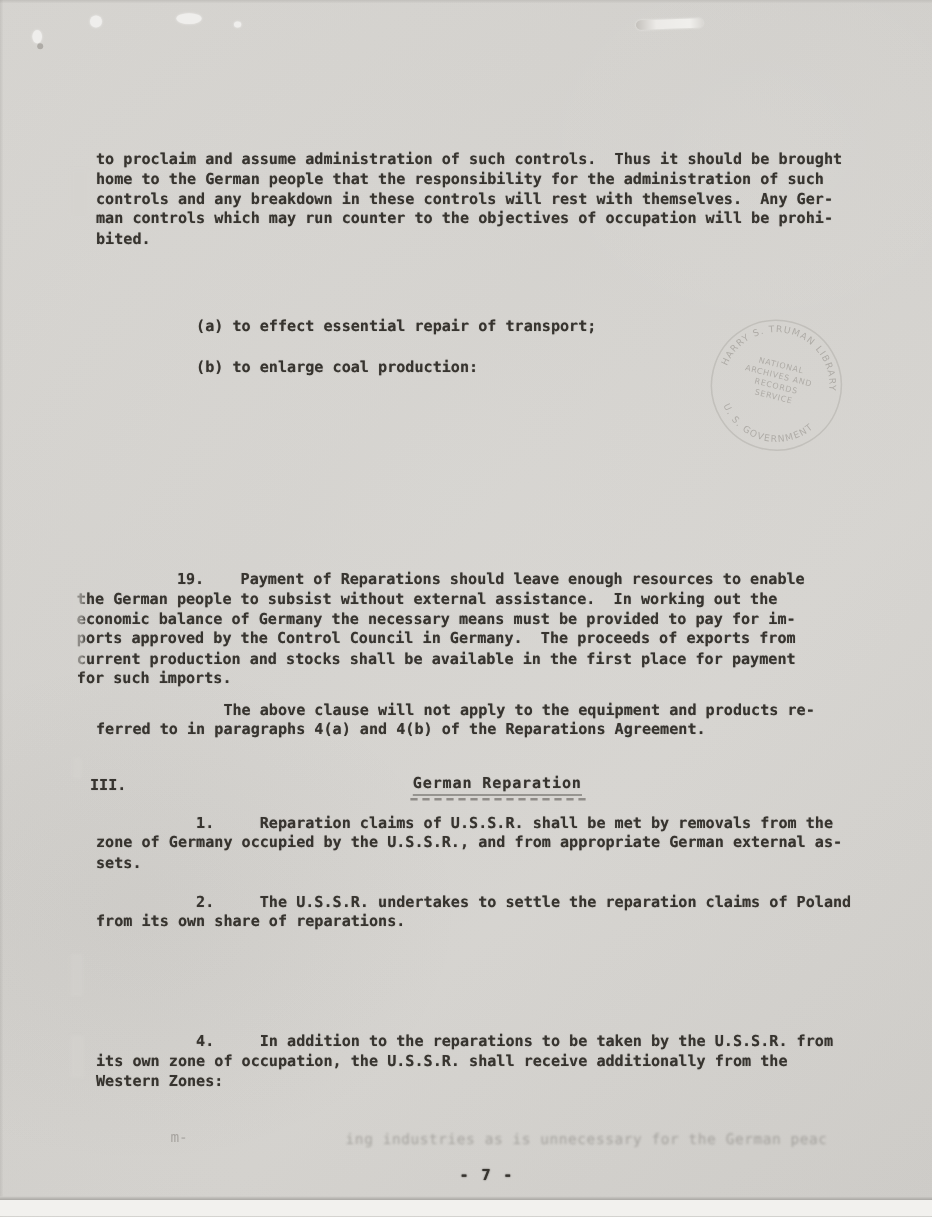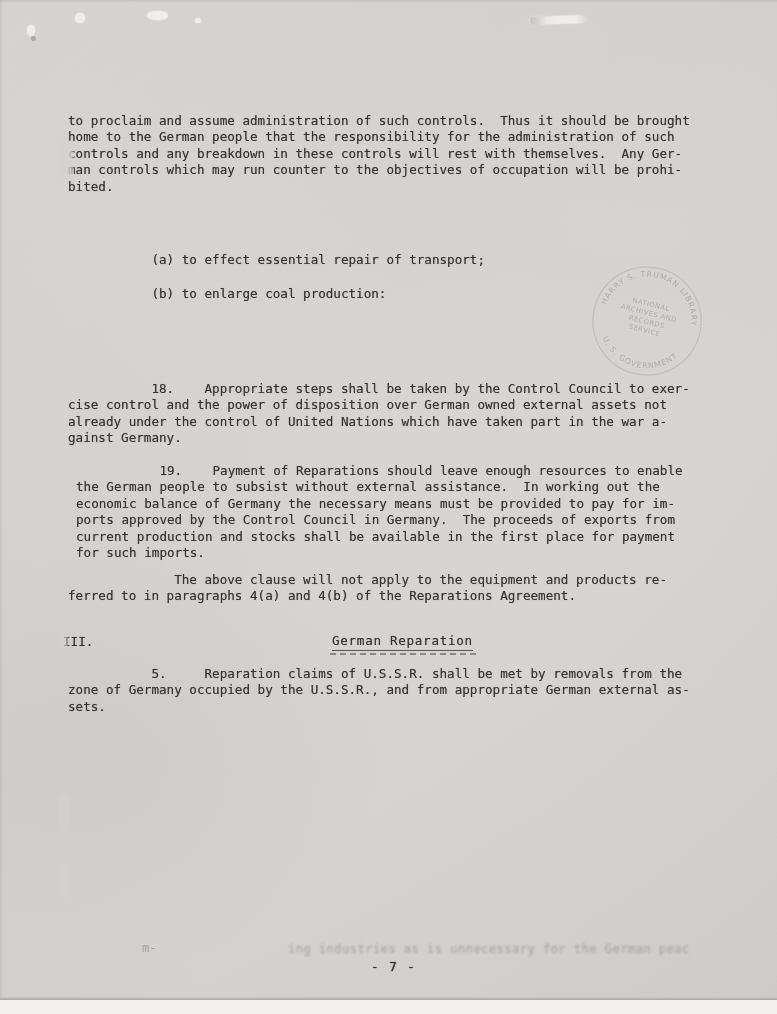--- a/index.html
+++ b/index.html
@@ -6,25 +6,26 @@
   .scan{
     position:relative;width:777px;height:1014px;overflow:hidden;
     font-family:"DejaVu Sans Mono",monospace;
     background:
       radial-gradient(130% 90% at 48% 40%, rgba(255,255,255,0.06), rgba(60,58,54,0.04)),
       radial-gradient(40% 25% at 82% 12%, rgba(255,255,255,0.05), transparent 70%),
       radial-gradient(50% 30% at 15% 75%, rgba(90,88,84,0.05), transparent 70%),
       linear-gradient(135deg,#d8d6d2 0%,#d4d2ce 38%,#d7d5d1 66%,#d1cfcb 100%);
   }
   .para{
-    position:absolute;margin:0;white-space:pre;
+    position:absolute;margin:12px;white-space:pre;
     font-family:"DejaVu Sans Mono",monospace;
     font-size:12.6px;line-height:16.45px;
     color:#37342f;
     text-shadow:0 0 0.7px rgba(55,52,47,0.55);
+    font-weight:bold;
   }
   .dark{text-shadow:0 0 1.1px rgba(38,36,32,0.95);}
   .numeral{left:63px;top:634px;}
   .heading{
     left:332px;top:633px;letter-spacing:0.7px;
     border-bottom:1.6px solid rgba(55,52,47,0.8);padding-bottom:1px;
   }
   .heading::after{
     content:"";position:absolute;left:-2px;right:-3px;bottom:-4.5px;
     border-bottom:2px dashed rgba(55,52,47,0.45);
@@ -88,39 +89,40 @@
     <text class="stampcenter" x="60" y="72">SERVICE</text>
   </svg>
 
   <pre class="para" style="left:68px;top:113px">to proclaim and assume administration of such controls.  Thus it should be brought
 home to the German people that the responsibility for the administration of such
 controls and any breakdown in these controls will rest with themselves.  Any Ger-
 man controls which may run counter to the objectives of occupation will be prohi-
 bited.</pre>
   <pre class="para" style="left:68px;top:252px">           (a) to effect essential repair of transport;</pre>
   <pre class="para" style="left:68px;top:286px">           (b) to enlarge coal production:</pre>
-  <pre class="para" style="left:68px;top:381px">           18.    Appropriate steps shall be taken by the Control Council to exer-
-cise control and the power of disposition over German owned external assets not
-already under the control of United Nations which have taken part in the war a-
-gainst Germany.</pre>
-  <pre class="para" style="left:76px;top:463px">           19.    Payment of Reparations should leave enough resources to enable
+  <pre class="para" style="left:52px;top:463px">           19.    Payment of Reparations should leave enough resources to enable
 the German people to subsist without external assistance.  In working out the
 economic balance of Germany the necessary means must be provided to pay for im-
 ports approved by the Control Council in Germany.  The proceeds of exports from
 current production and stocks shall be available in the first place for payment
 for such imports.</pre>
   <pre class="para" style="left:68px;top:572px">              The above clause will not apply to the equipment and products re-
 ferred to in paragraphs 4(a) and 4(b) of the Reparations Agreement.</pre>
 
   <pre class="para numeral">III.</pre>
   <pre class="para heading">German Reparation</pre>
 
-  <pre class="para" style="left:68px;top:666px">           5.     Reparation claims of U.S.S.R. shall be met by removals from the
+  <pre class="para" style="left:68px;top:666px">           1.     Reparation claims of U.S.S.R. shall be met by removals from the
 zone of Germany occupied by the U.S.S.R., and from appropriate German external as-
 sets.</pre>
+  <pre class="para" style="left:68px;top:732px">           2.     The U.S.S.R. undertakes to settle the reparation claims of Poland
+from its own share of reparations.</pre>
+  <pre class="para" style="left:68px;top:848px">           4.     In addition to the reparations to be taken by the U.S.S.R. from
+its own zone of occupation, the U.S.S.R. shall receive additionally from the
+Western Zones:</pre>
 
   <pre class="ghost">ing industries as is unnecessary for the German peace econ</pre>
   <pre class="ghost2">m-</pre>
 
   <pre class="para pagenum">- 7 -</pre>
 
   <div class="patch" style="left:59px;top:141px;width:14px;height:39px;opacity:0.8"></div>
   <div class="patch" style="left:59px;top:493px;width:11px;height:66px;opacity:0.55"></div>
   <div class="patch" style="left:60px;top:632px;width:8px;height:17px;opacity:0.6"></div>
   <div class="patch" style="left:59px;top:795px;width:10px;height:35px;opacity:0.45"></div>

